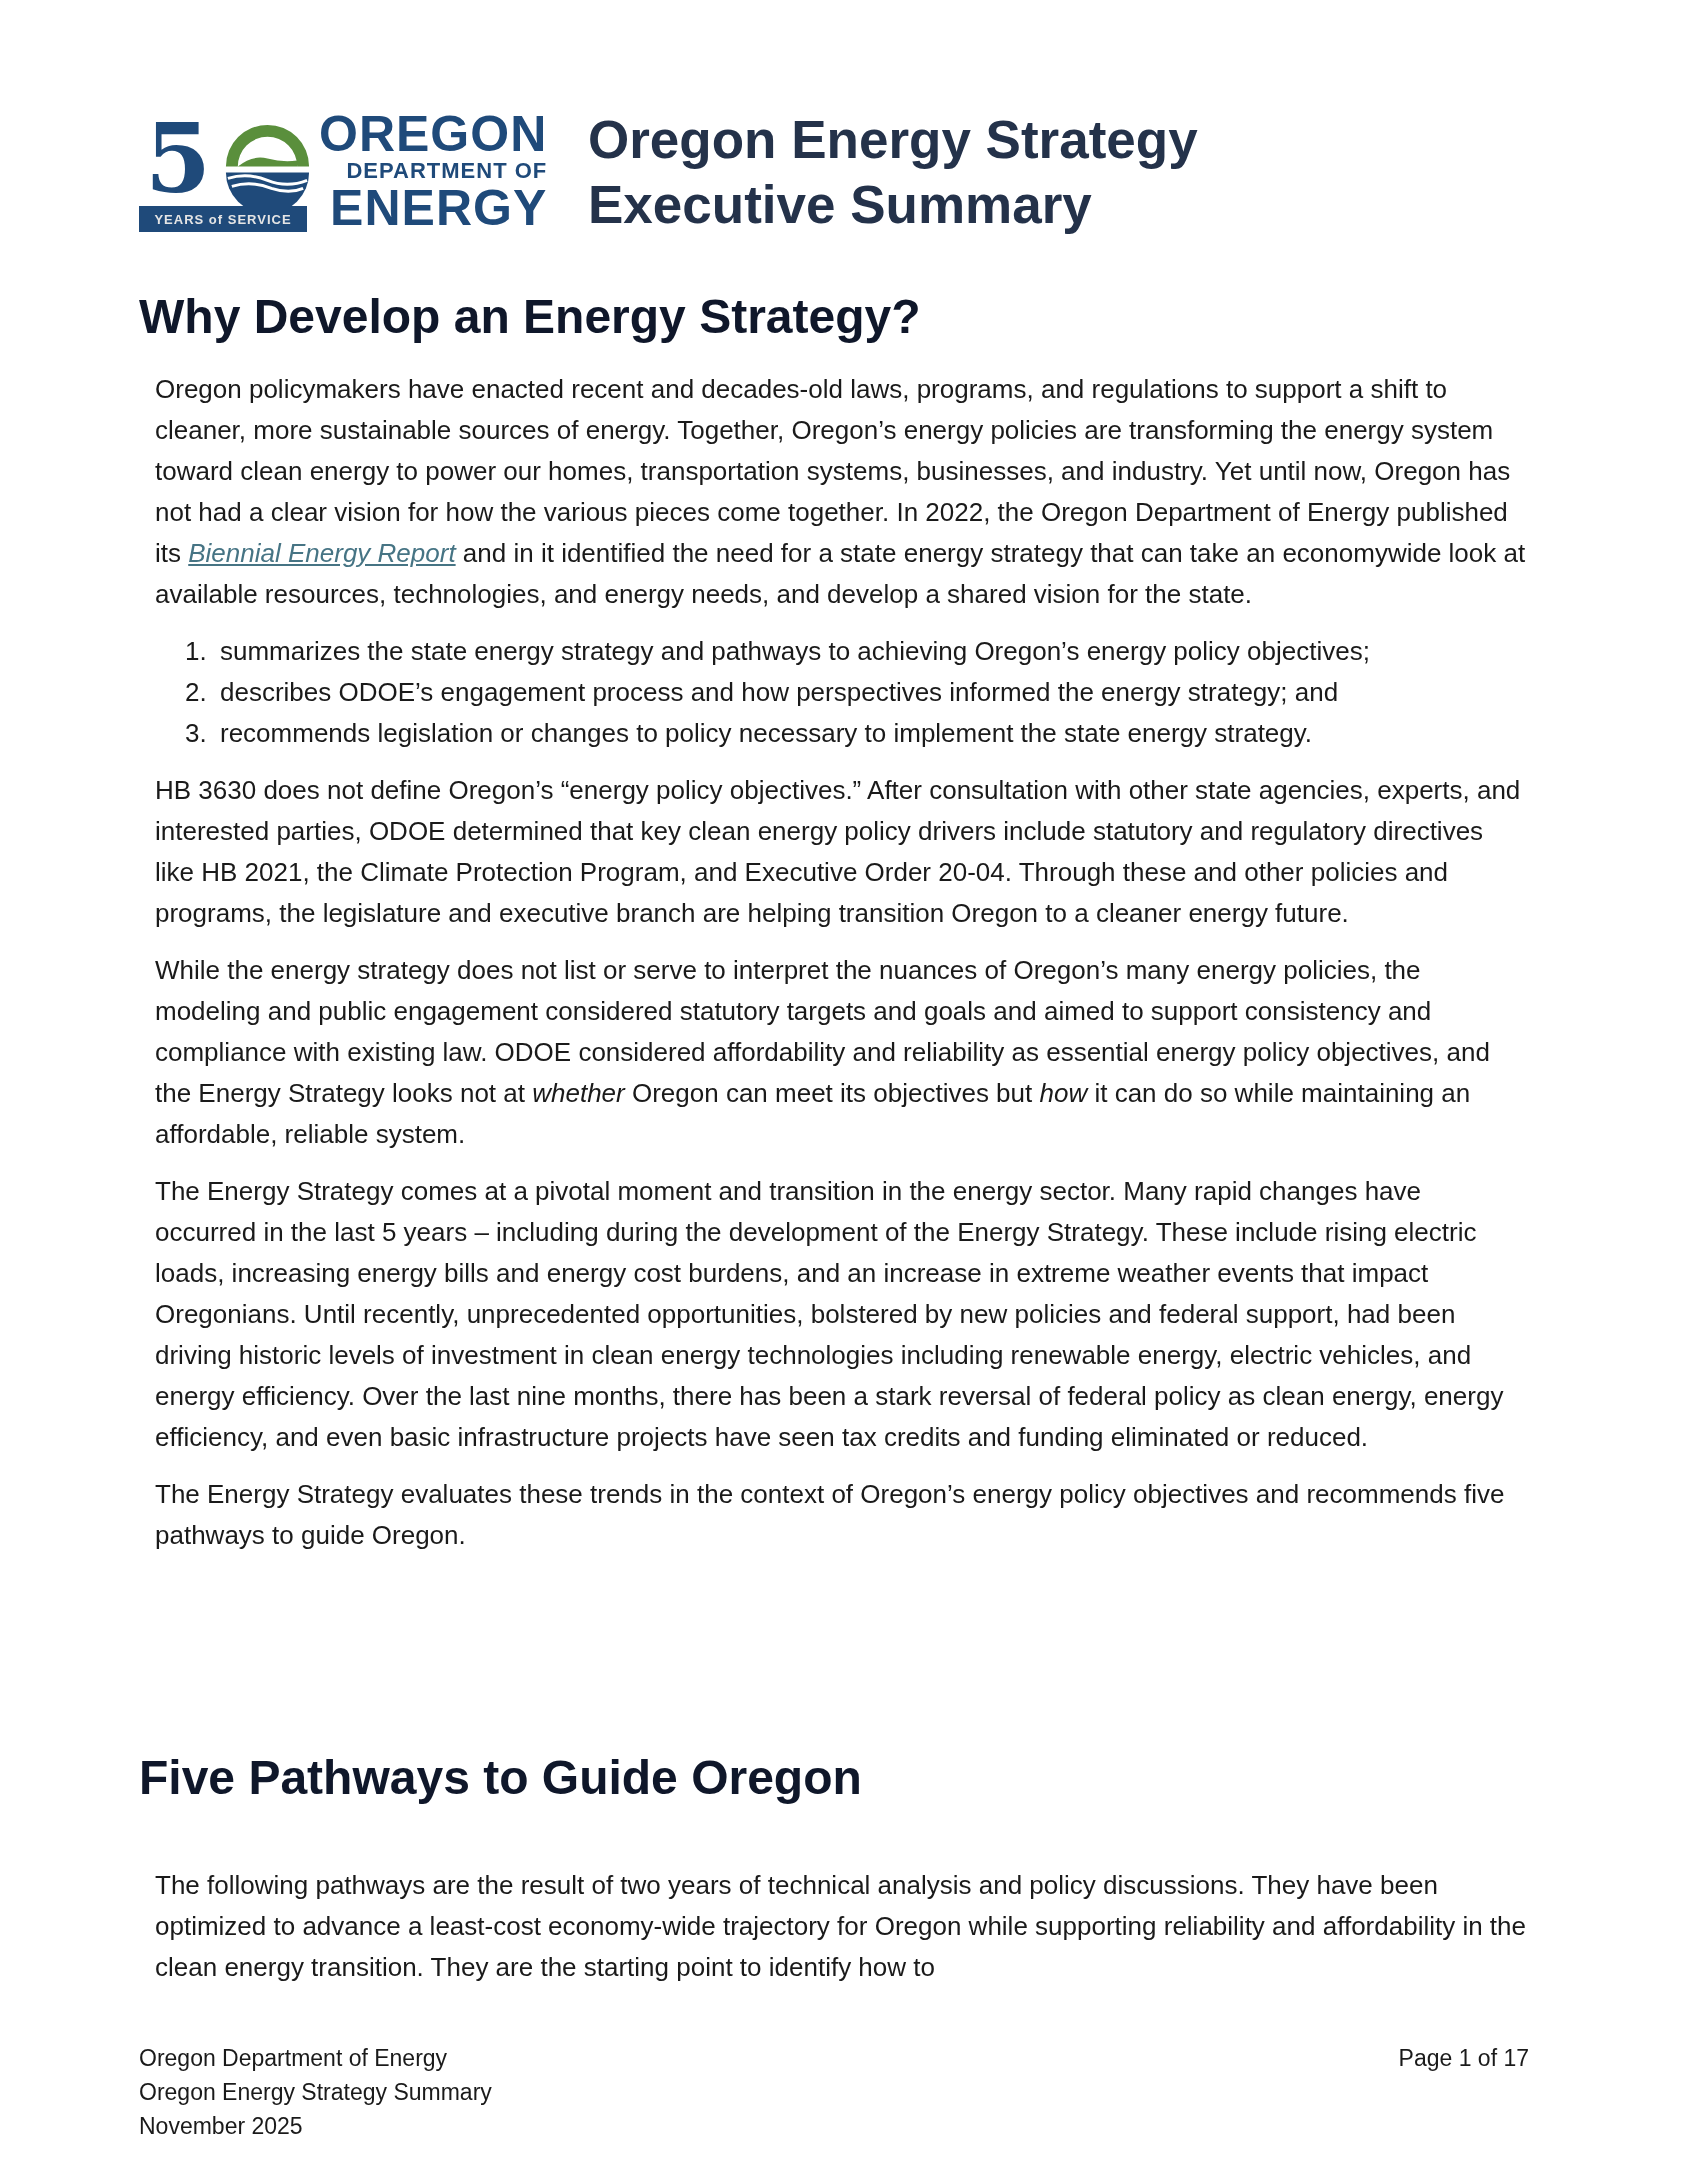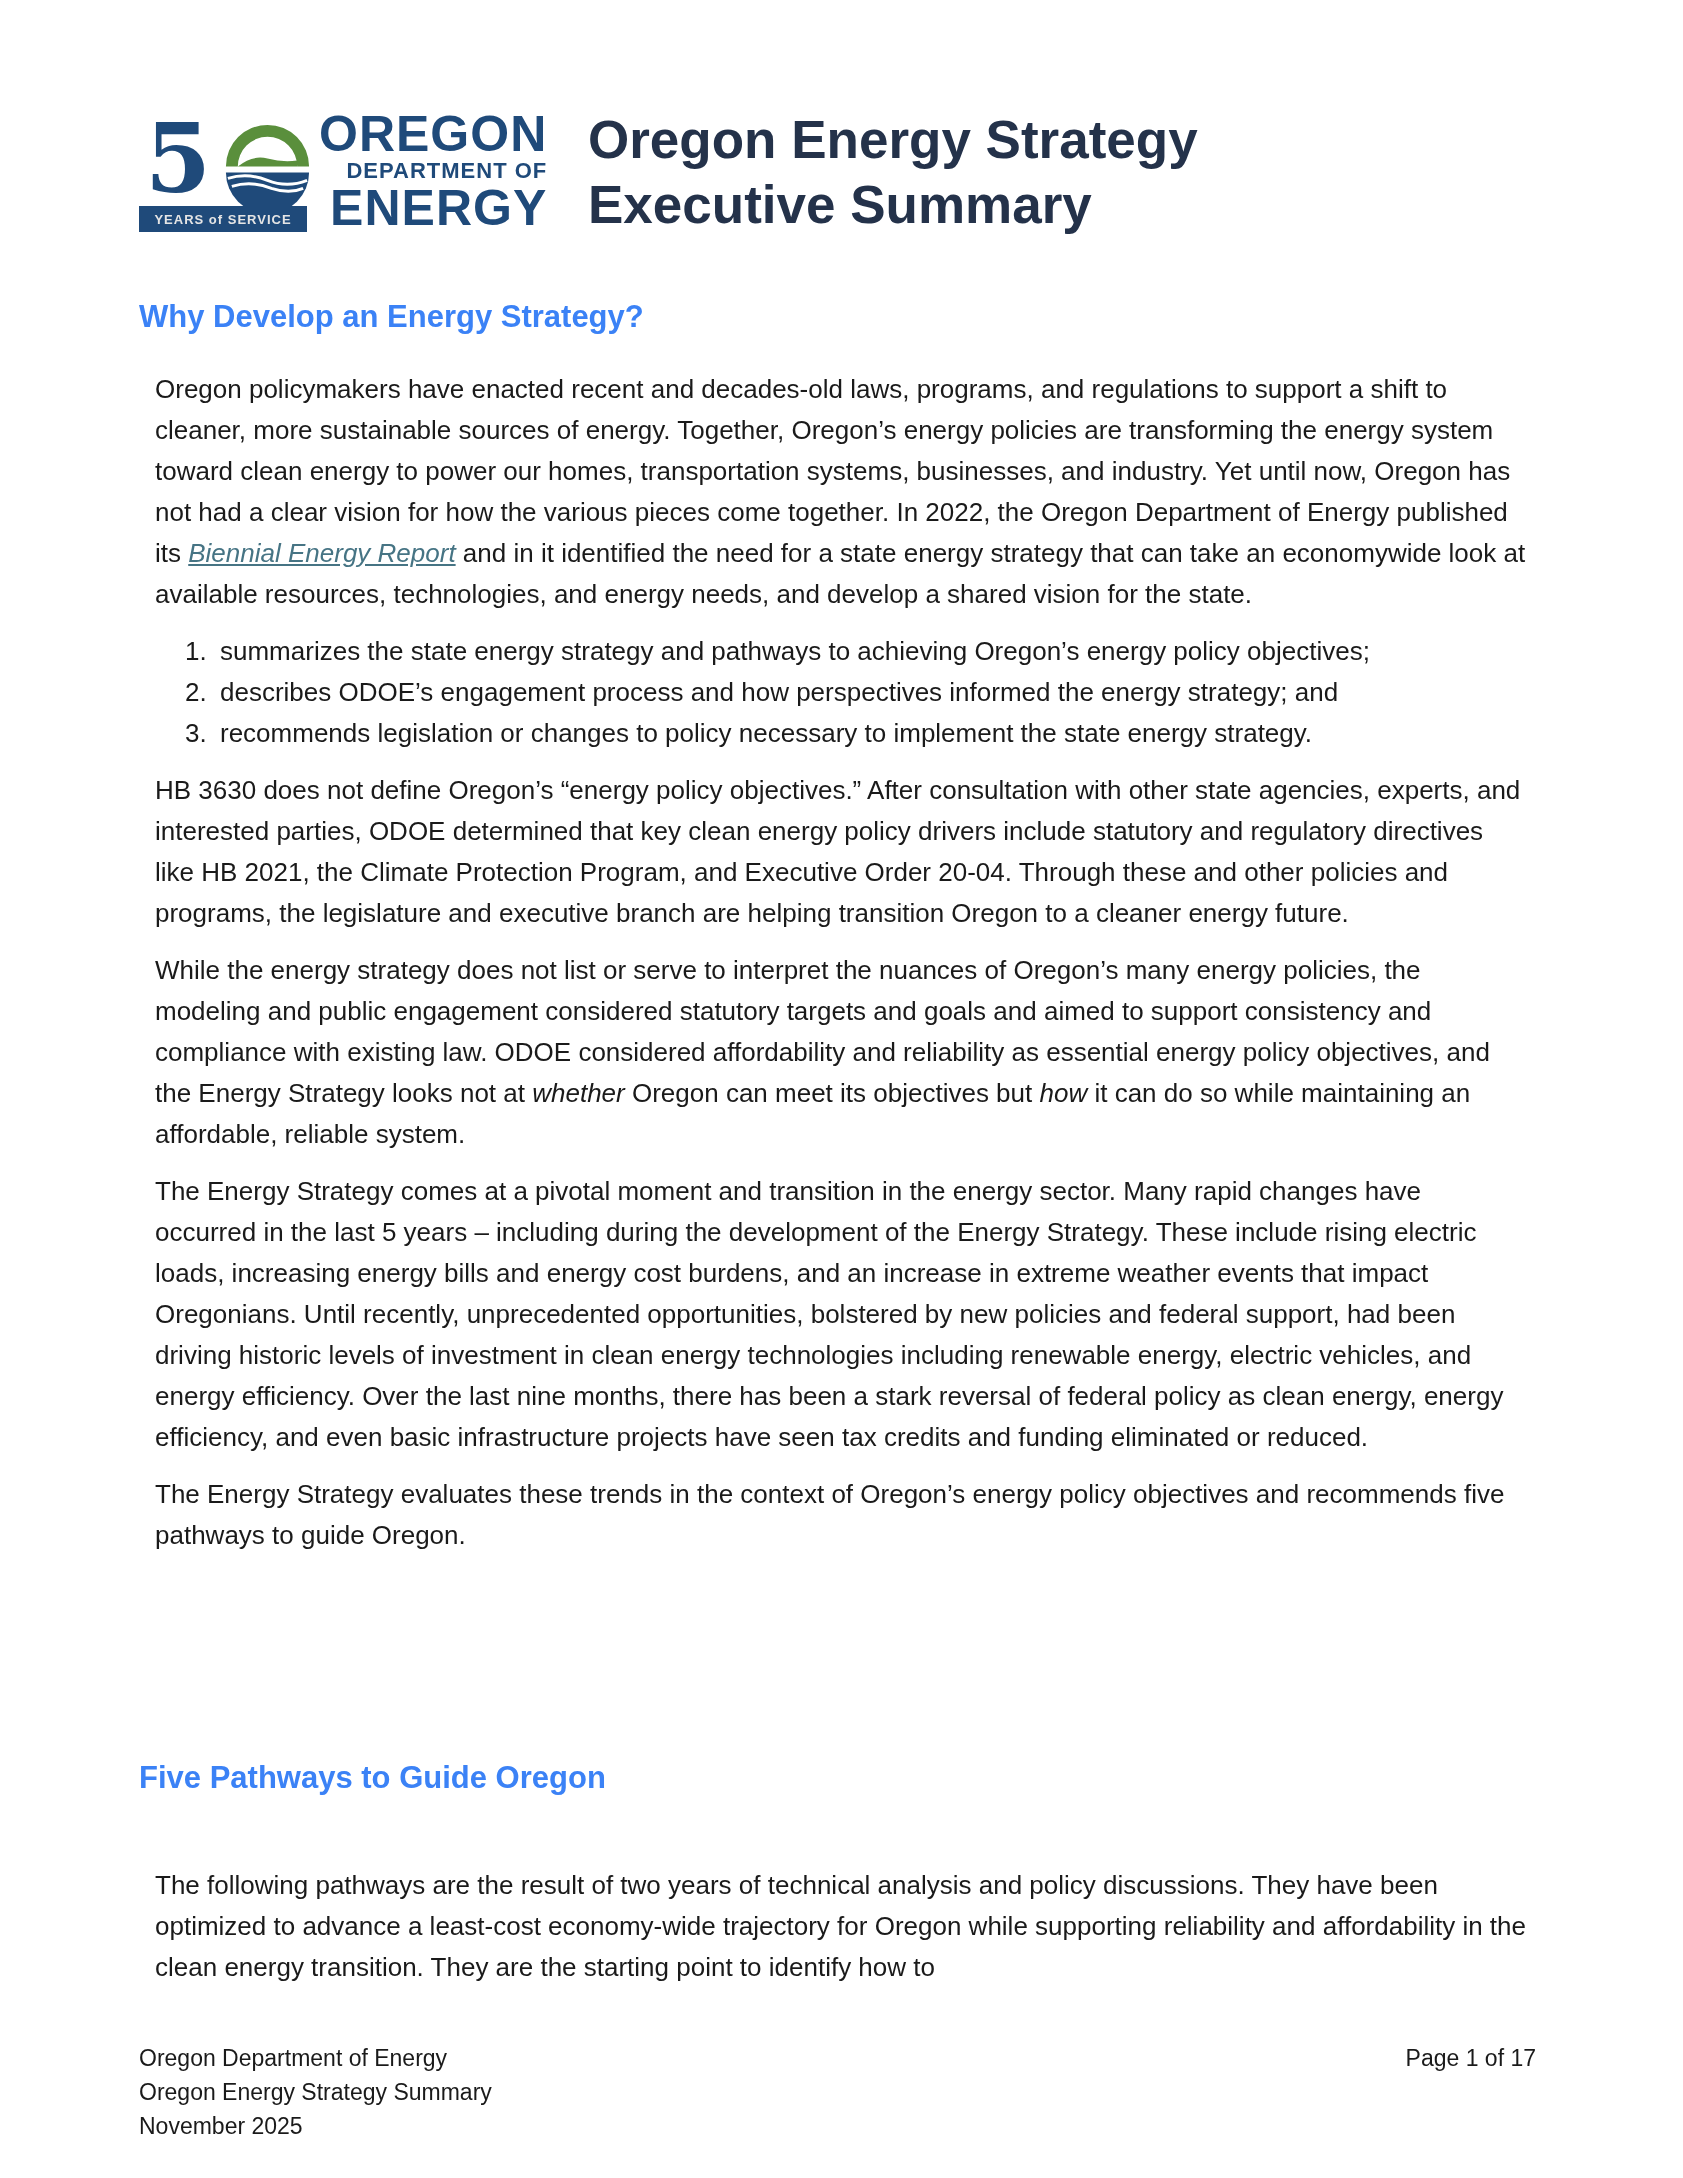--- a/index.html
+++ b/index.html
@@ -11,29 +11,29 @@
   .logo-five { position: absolute; left: 6px; top: 4px; font-family: "DejaVu Serif", serif; font-weight: bold;
                font-size: 95px; line-height: 95px; color: #1f4a7a; }
   .logo-circle { position: absolute; left: 79px; top: 12px; width: 99px; height: 99px; }
   .logo-band { position: absolute; left: 0; top: 99px; width: 168px; height: 26px; background: #1f4a7a; color: #e5e5e5;
                font-size: 13px; font-weight: bold; letter-spacing: 1px; display: flex; align-items: center; justify-content: center; }
   .logo-text { position: absolute; left: 180px; top: 2px; color: #1f4a7a; font-weight: bold; text-align: right; }
   .logo-oregon { font-size: 50px; line-height: 50px; letter-spacing: 1px; }
   .logo-dept { font-size: 22px; line-height: 24px; letter-spacing: 1px; margin-left: 8px; }
   .logo-energy { font-size: 50px; line-height: 51px; letter-spacing: 1px; }
   .doc-title { position: absolute; left: 449px; top: 0; color: #24324a; font-weight: bold; font-size: 53px; line-height: 65px; }
-  h2 { position: absolute; left: 0; margin: 0; color: #3b82f6; font-weight: bold; font-size: 31px; line-height: 44px; }
+  h2 { position: absolute; left: 0; margin: 0; color: #0f172a; font-weight: bold; font-size: 48px; line-height: 44px; }
   .body-text { position: absolute; left: 0; width: 1406px; font-family: "Liberation Sans", sans-serif; font-size: 26px; line-height: 41px; color: #1a1a1a; }
   .body-text p { margin: 16px; }
   .link { color: #467484; font-style: italic; text-decoration: underline; }
   ol { margin: 16px; padding-left: 59px; }
   ol li { padding-left: 6px; }
   .footer { position: absolute; top: 2041px; left: 0; width: 1406px; font-size: 23px; line-height: 34px; }
   .footer-left { position: absolute; left: 0; top: 0; }
-  .footer-right { position: absolute; right: 9px; top: 0; text-align: center; }
+  .footer-right { position: absolute; right: 16px; top: 0; text-align: center; }
 </style>
 </head>
 <body>
 
 <div class="page">
 
   <div class="masthead">
     <div class="logo">
       <div class="logo-five">5</div>
       <svg class="logo-circle" viewBox="0 0 100 100">

